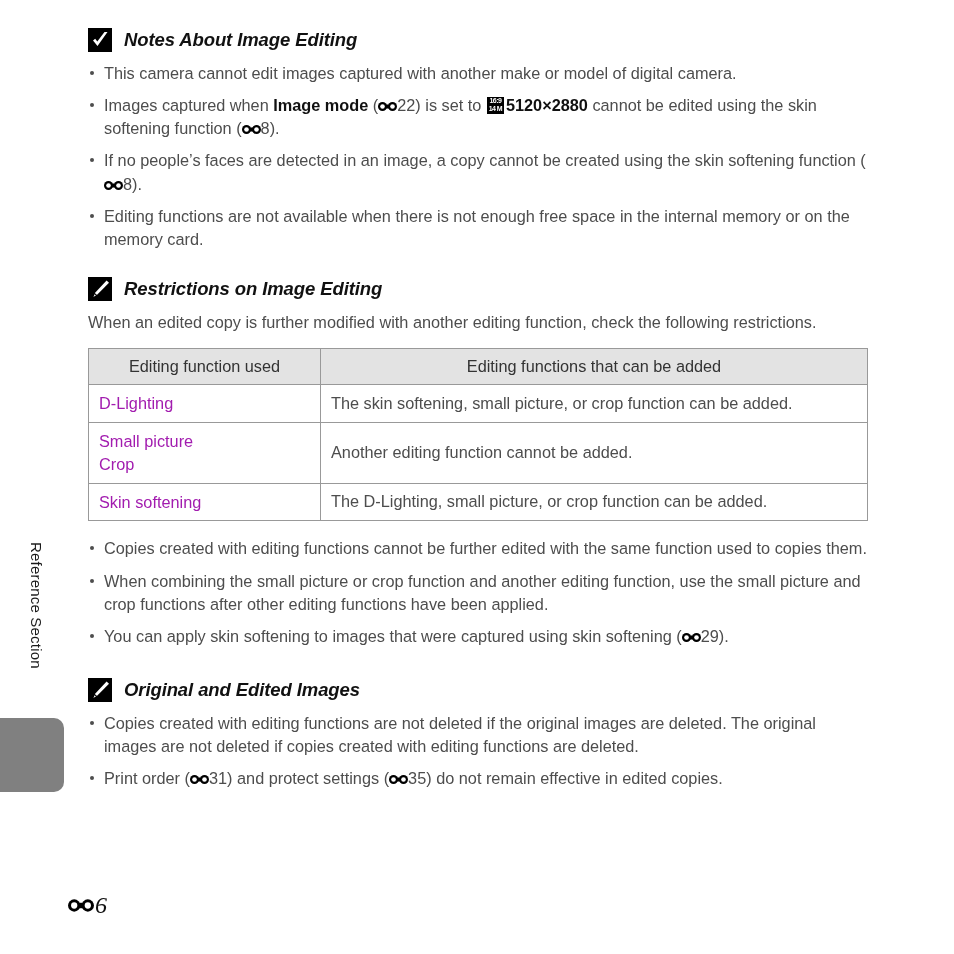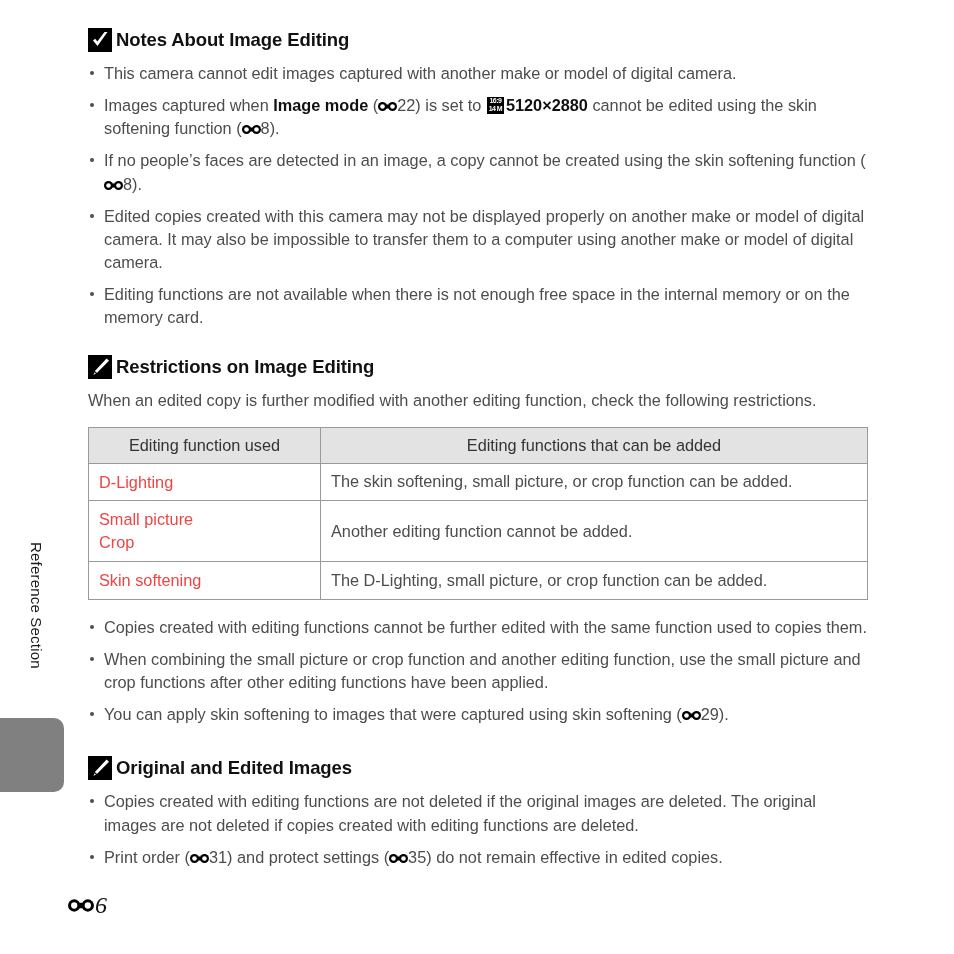--- a/index.html
+++ b/index.html
@@ -47,22 +47,23 @@
     position: absolute;
     left: 88px;
     top: 28px;
     width: 780px;
   }
 
   
   .sec-head {
     display: flex;
     align-items: center;
-    gap: 4px;
+    gap: 12px;
     margin: 0 0 10px 0;
+    font-style: italic;
   }
   .sec-head .title {
     font-size: 18.5px;
     font-weight: bold;
     color: #111111;
     letter-spacing: -.1px;
   }
 
   .badge {
     width: 24px;
@@ -159,21 +160,21 @@
   }
   table.restrict thead th {
     background: #e3e3e3;
     color: #333333;
     text-align: center;
     font-size: 16.3px;
     padding-top: 8px;
     padding-bottom: 8px;
   }
   table.restrict td.fn {
-    color: #ef4444;
+    color: #a21caf;
     font-size: 16.3px;
     line-height: 1.4;
   }
   table.restrict td.desc {
     color: #4d4d4d;
     font-size: 16.3px;
   }
   .col-a { width: 232px; }
 
   
@@ -235,21 +236,20 @@
     <li>
       <span>If no people’s faces are detected in an image, a copy cannot be created using the skin softening function (</span><span class="eref"><svg width="19" height="11" viewBox="0 0 38 22">
             <rect x="9" y="7" width="20" height="8" fill="#000"></rect>
             <circle cx="9" cy="11" r="9" fill="#000"></circle>
             <circle cx="29" cy="11" r="9" fill="#000"></circle>
             <circle cx="9" cy="11" r="4.6" fill="#fff"></circle>
             <circle cx="29" cy="11" r="4.6" fill="#fff"></circle>
           </svg></span><span>8).</span>
     </li>
 
-    <li><span>Edited copies created with this camera may not be displayed properly on another make or model of digital camera. It may also be impossible to transfer them to a computer using another make or model of digital camera.</span></li>
     <li><span>Editing functions are not available when there is not enough free space in the internal memory or on the memory card.</span></li>
   </ul>
 
   <div class="sec-head" style="margin-top:26px;">
     <span class="badge">
       <svg width="24" height="24" viewBox="0 0 24 24">
         <rect x="0" y="0" width="24" height="24" fill="#000"></rect>
         <path d="M18.6 3.4 L21 5.8 L9.6 17.2 L5.4 19.9 L7.6 15.3 Z" fill="#fff"></path>
         <path d="M6.6 16.6 L9.0 18.6" stroke="#000" stroke-width="1.1" fill="none"></path>
       </svg>

